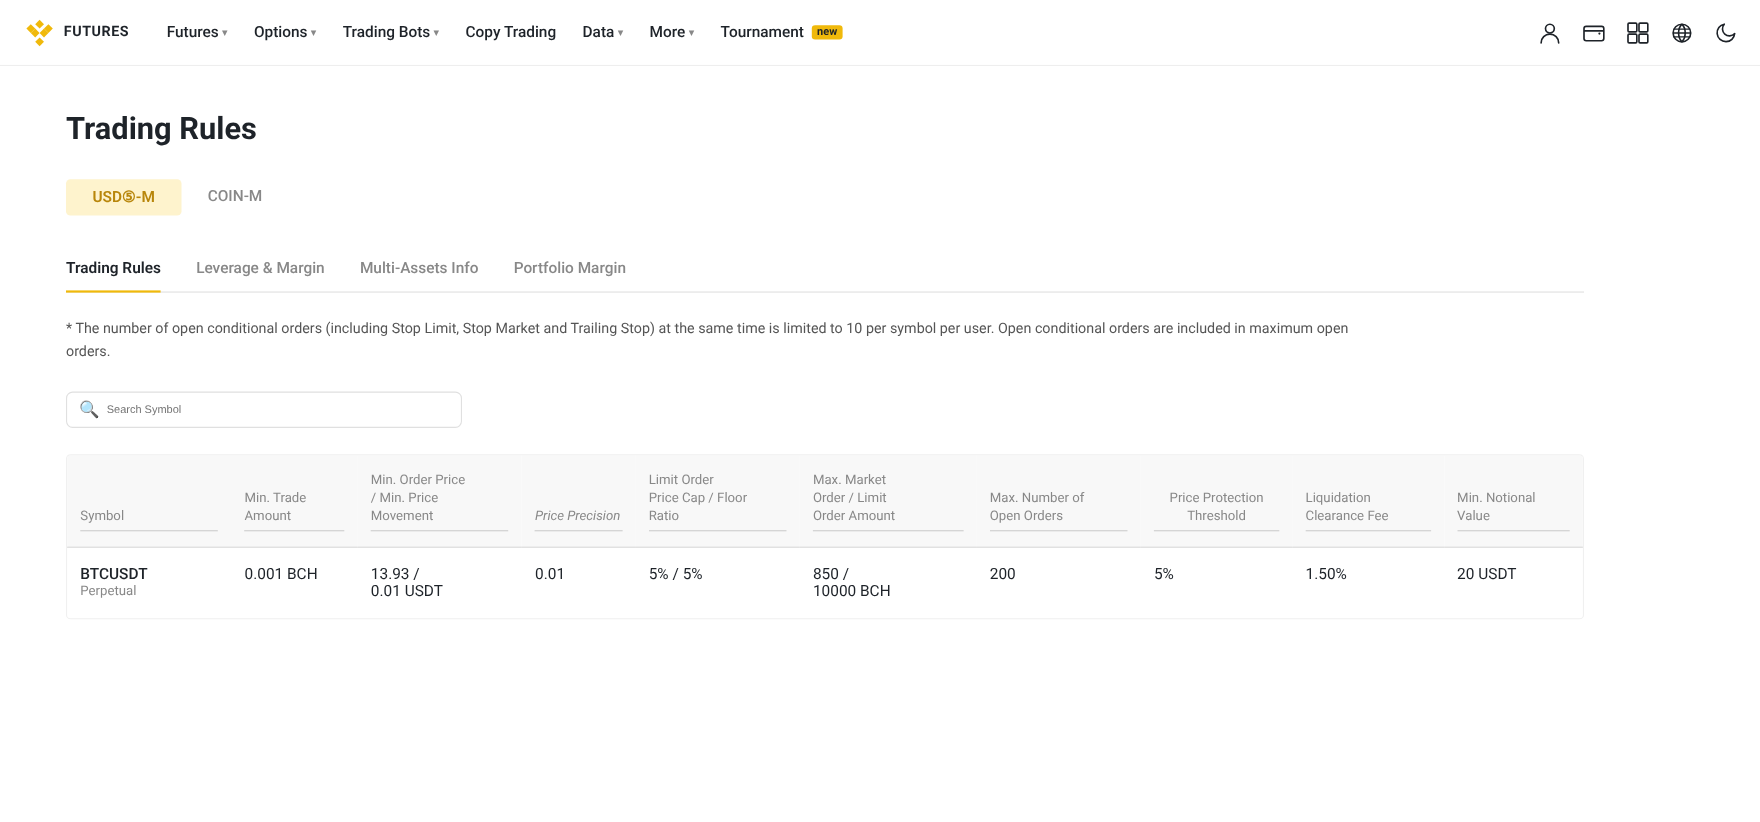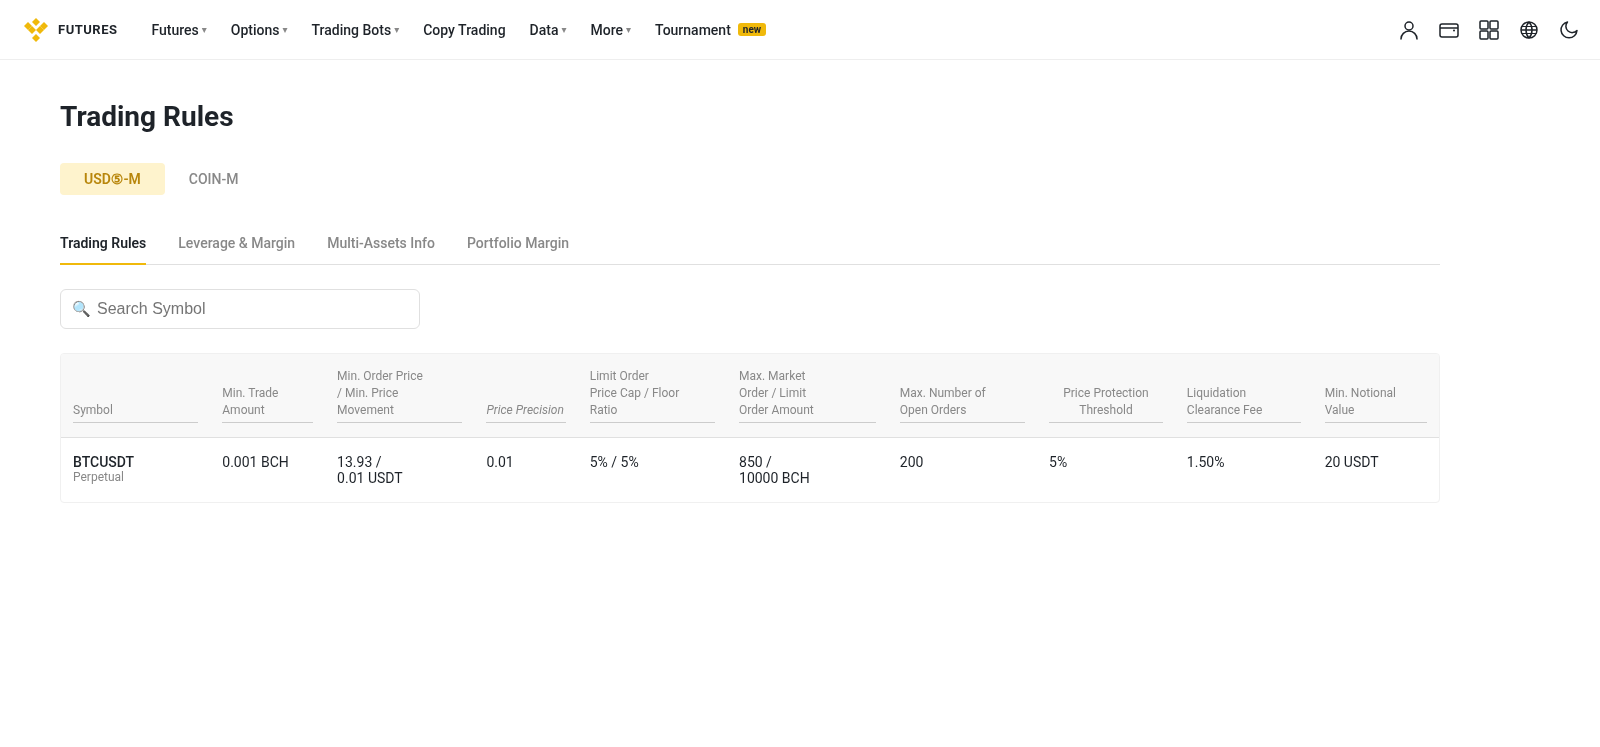--- a/index.html
+++ b/index.html
@@ -29,21 +29,21 @@
     .section-tabs { display: flex; gap: 32px; border-bottom: 1px solid #e0e0e0; margin-bottom: 24px; }
     .section-tab { padding: 10px 0 12px 0; font-size: 14px; font-weight: 500; color: #888; cursor: pointer; border-bottom: 2px solid transparent; margin-bottom: -1px; }
     .section-tab.active { color: #1e2329; border-bottom: 2px solid #f0b90b; font-weight: 600; }
 
     
     .notice { font-size: 13px; color: #555; line-height: 1.6; margin-bottom: 24px; max-width: 1200px; }
 
     
     .search-wrap { position: relative; width: 360px; margin-bottom: 24px; }
     .search-icon { position: absolute; left: 12px; top: 50%; transform: translateY(-50%); color: #aaa; font-size: 15px; }
-    .search-input { width: 100%; padding: 10px 12px 10px 36px; border: 1px solid #e0e0e0; border-radius: 6px; font-size: 16px; color: #888; outline: none; background: #fff; }
+    .search-input { width: 100%; padding: 10px 12px 10px 36px; border: 1px solid #e0e0e0; border-radius: 6px; font-size: 10px; color: #888; outline: none; background: #fff; }
 
     
     .table-wrap { border: 1px solid #f0f0f0; border-radius: 4px; overflow: hidden; }
     table { width: 100%; border-collapse: collapse; }
     thead tr { background: #f8f8f8; }
     thead th { padding: 14px 12px; font-size: 12px; font-weight: 400; color: #888; text-align: left; vertical-align: bottom; border-bottom: 1px solid #e0e0e0; line-height: 1.4; }
     thead th .col-border { border-bottom: 1px solid #ccc; padding-bottom: 4px; }
     tbody tr { border-bottom: 1px solid #f0f0f0; }
     tbody tr:last-child { border-bottom: none; }
     tbody td { padding: 16px 12px; font-size: 14px; color: #1e2329; vertical-align: top; }
@@ -154,20 +154,21 @@
     <div class="type-tab">COIN-M</div>
   </div>
 
   <div class="section-tabs">
     <div class="section-tab active">Trading Rules</div>
     <div class="section-tab">Leverage &amp; Margin</div>
     <div class="section-tab">Multi-Assets Info</div>
     <div class="section-tab">Portfolio Margin</div>
   </div>
 
+  <p class="notice">* The number of open conditional orders (including Stop Limit, Stop Market and Trailing Stop) at the same time is limited to 10 per symbol per user. Open conditional orders are included in maximum open orders.</p>
 
   <div class="search-wrap">
     <span class="search-icon">🔍</span>
     <input class="search-input" type="text" placeholder="Search Symbol" style="">
   </div>
 
   <div class="table-wrap">
     <table>
       <thead>
         <tr>

